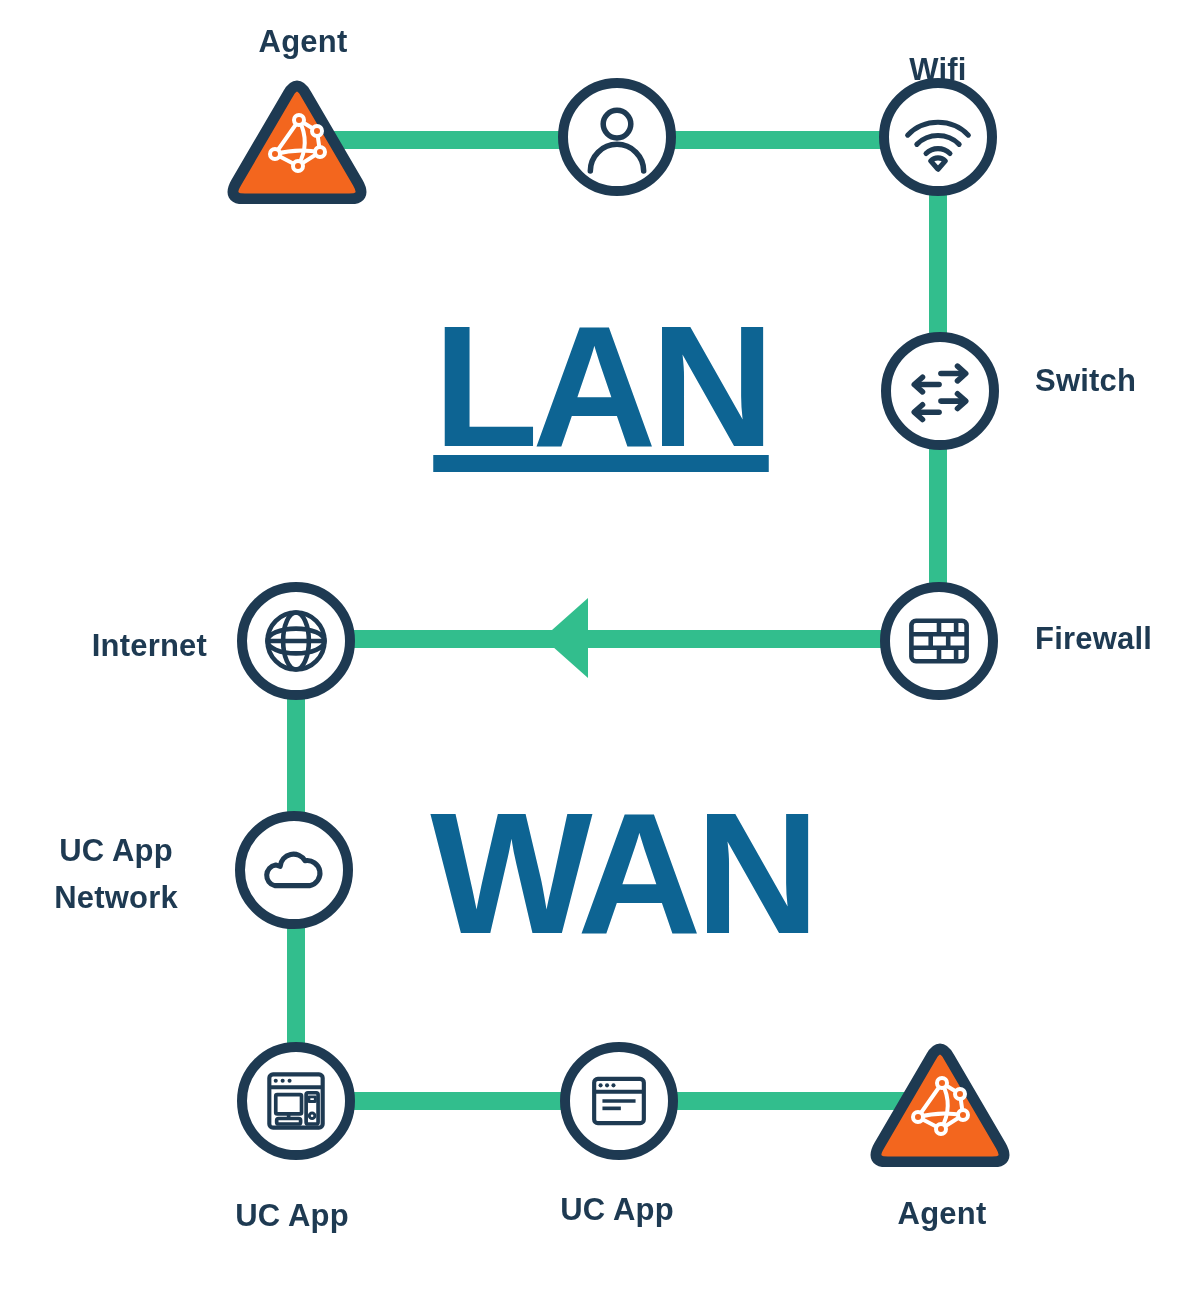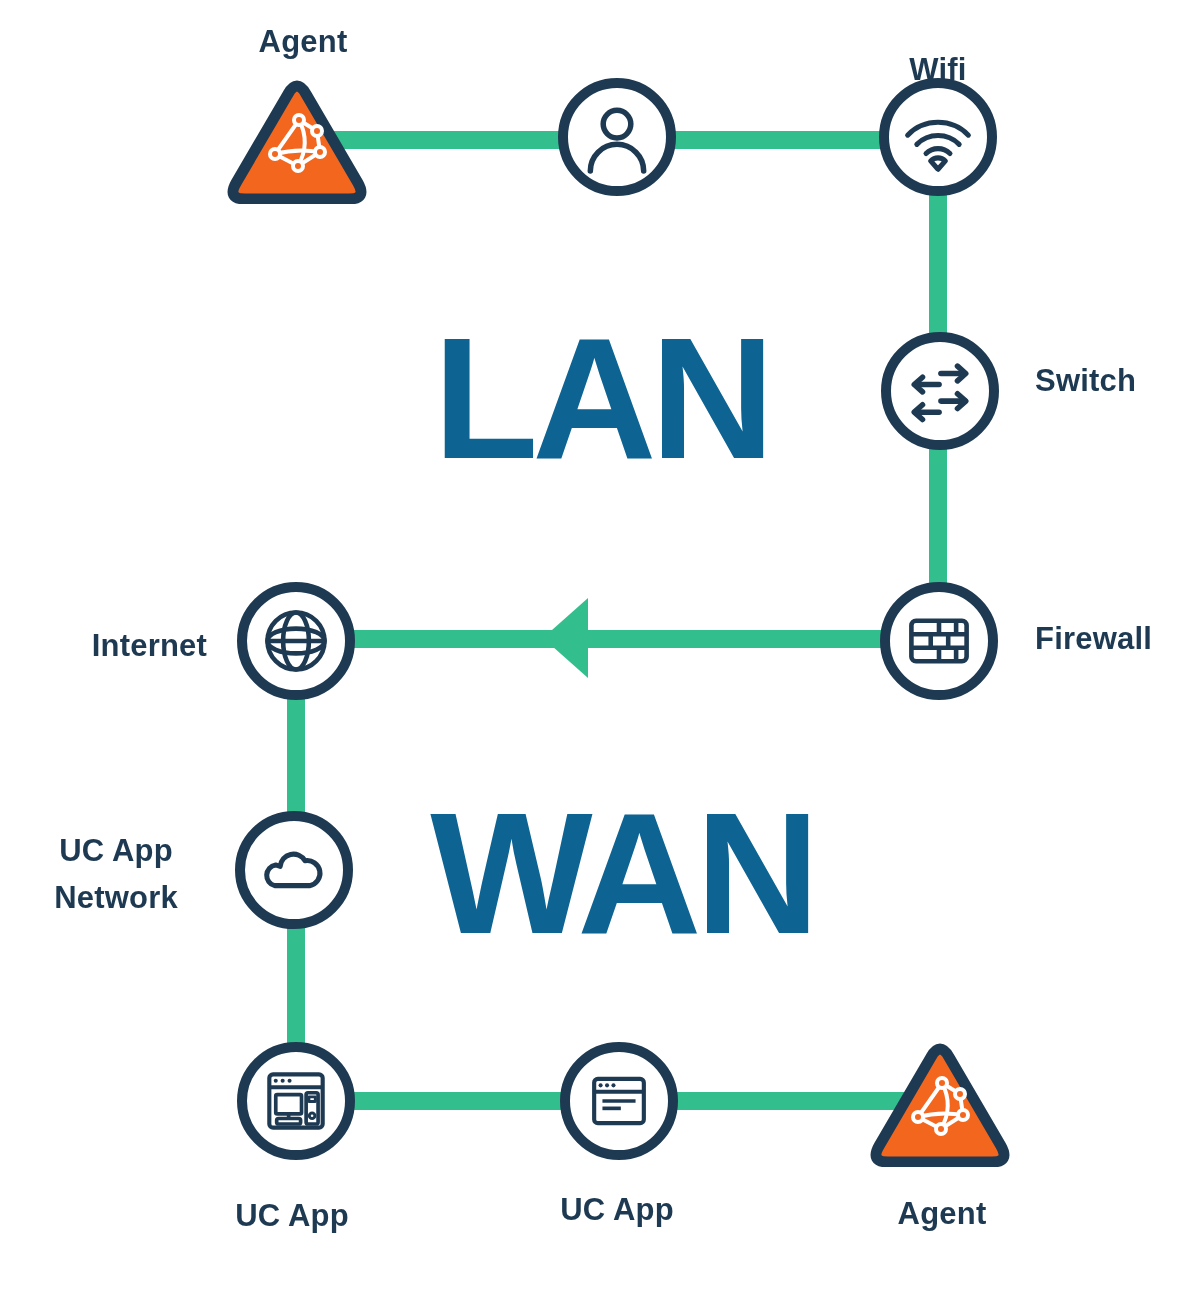--- a/index.html
+++ b/index.html
@@ -38,21 +38,21 @@
   .zone{
     position:absolute;width:400px;text-align:center;color:var(--blue);
     font-size:172px;font-weight:bold;letter-spacing:-6px;line-height:1;z-index:0;
   }
 </style>
 </head>
 <body>
 
 <div id="canvas">
 
-  <div class="zone" style="left:401px;top:312px;">LAN</div>
+  <div class="zone" style="left:401px;top:300px;text-decoration:underline;">LAN</div>
   <div class="zone" style="left:422px;top:787px;">WAN</div>
 
   <div class="conn h" style="left:297px;top:131px;width:641px;"></div>
   <div class="conn v" style="left:929px;top:140px;height:500px;"></div>
   <div class="conn h" style="left:296px;top:630px;width:643px;"></div>
   <div class="flow-arrow" style="left:543px;top:598px;"></div>
   <div class="conn v" style="left:287px;top:640px;height:230px;"></div>
   <div class="conn v" style="left:287px;top:870px;height:231px;"></div>
   <div class="conn h" style="left:296px;top:1092px;width:645px;"></div>
 

